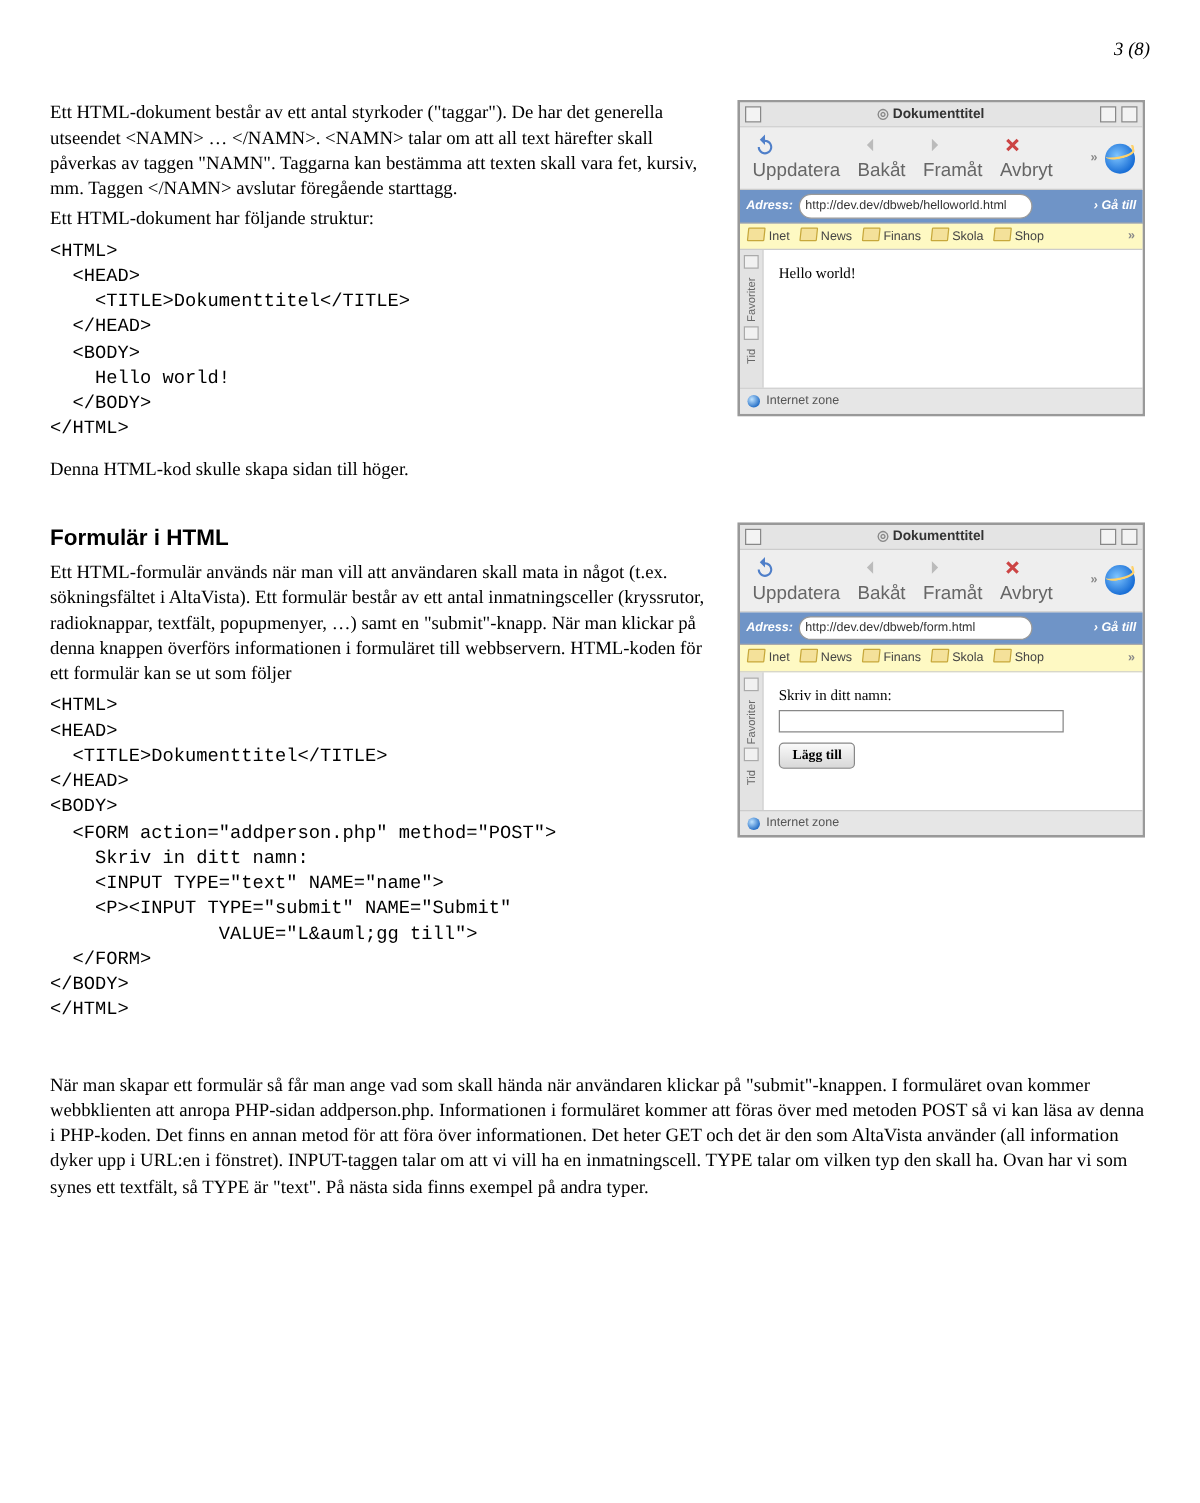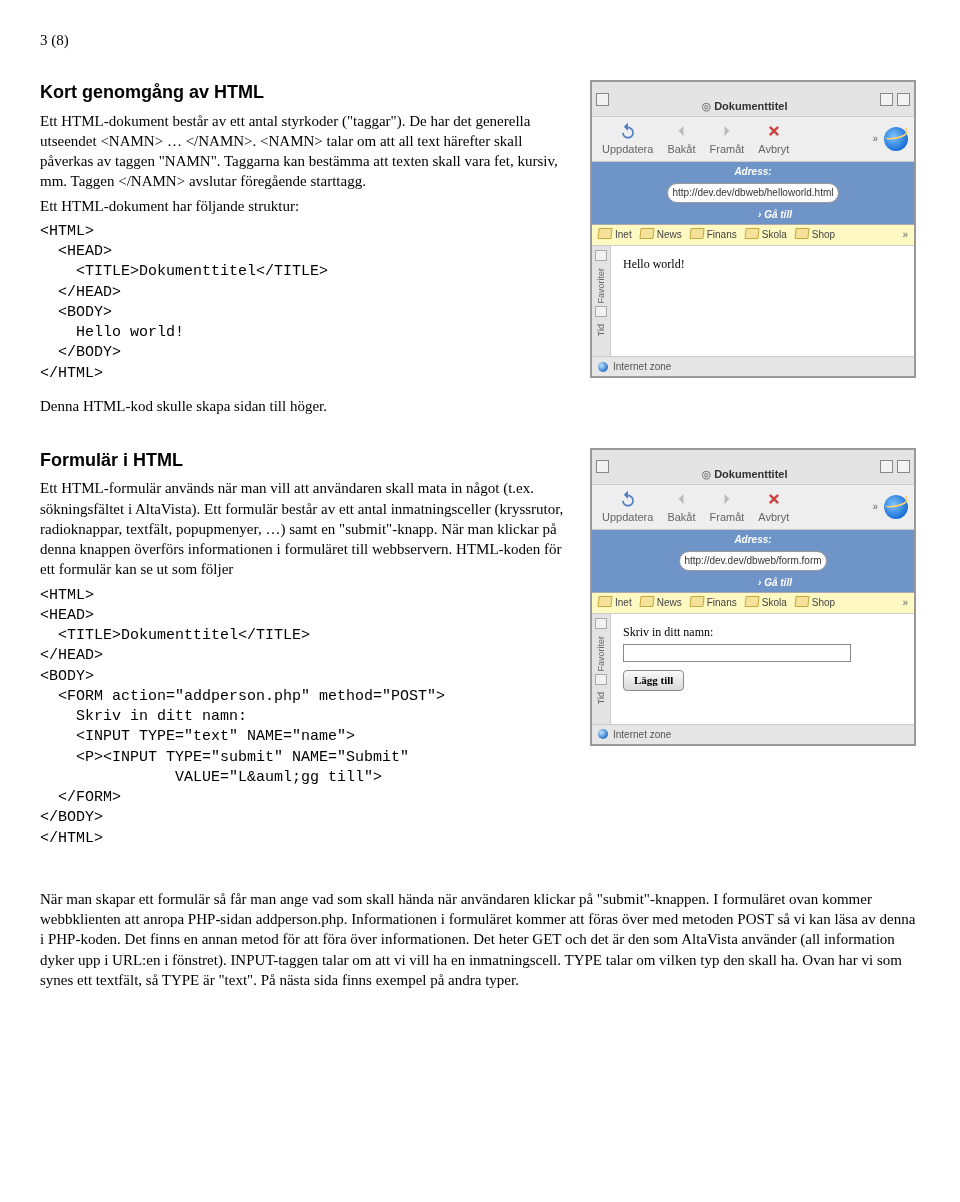--- a/index.html
+++ b/index.html
@@ -5,21 +5,21 @@
   body {
     font-family: Georgia, 'Times New Roman', serif;
     font-size: 15px;
     line-height: 1.35;
     color: #000;
     background: #fff;
     margin: 0;
     padding: 30px 40px;
     width: 880px;
   }
-  .page-num { font-size: 15px; margin-bottom: 30px; }
+  .page-num { text-align: right; font-size: 15px; margin-bottom: 30px; font-style: italic; }
   h2 { font-family: Arial, Helvetica, sans-serif; font-weight: bold; font-size: 18px; margin: 0 0 6px 0; }
   .section { margin-bottom: 28px; }
   .row { display: flex; gap: 18px; align-items: flex-start; }
   .text-col { flex: 1; }
   .img-col { width: 330px; flex-shrink: 0; }
   p { margin: 0 0 4px 0; }
   pre.code {
     font-family: Liberation Mono, monospace;
     font-size: 15px;
     white-space: pre;
@@ -39,34 +39,34 @@
   }
   .b-titlebar {
     background: #e4e4e4;
     padding: 2px 4px;
     display: flex;
     align-items: center;
     gap: 4px;
     border-bottom: 1px solid #ccc;
   }
   .b-titlebar .sq { width:11px; height:11px; border:1px solid #888; background:#f3f3f3; }
-  .b-titlebar .title { flex:1; text-align:center; font-weight:bold; font-size:11px;margin-top:15px; }
+  .b-titlebar .title { flex:1; text-align:center; font-weight:bold; font-size:11px; }
   .b-titlebar .title::before { content:"◎ "; color:#888; }
   .b-toolbar {
     display:flex; align-items:center; padding:4px 6px; gap:6px;
     background:#eee; border-bottom:1px solid #ccc;
   }
-  .tbtn { display:flex; flex-direction:column; align-items:center; font-size:11px; color:#666; gap:1px; padding:0 4px;}
+  .tbtn { display:flex; flex-direction:column; align-items:flex-start; font-size:15px; color:#666; gap:1px; padding:0 4px;}
   .tbtn svg { width:20px; height:20px; }
   .b-toolbar .spacer { flex:1; }
   .ie-logo { width:24px; height:24px; background: radial-gradient(circle at 40% 40%, #7fc5ff, #1a6fd6 70%); border-radius:50%; position:relative; }
   .ie-logo::after { content:''; position:absolute; inset:3px 0 auto 0; height:7px; border:2px solid #ffd26b; border-top:none; border-left:none; border-radius:0 0 50% 50%; transform:rotate(-12deg);}
   .b-address {
     display:flex; align-items:center; padding:3px 5px; gap:5px;
-    background:#6f94c7; color:#fff; border-bottom:1px solid #aaa;flex-direction:column;
+    background:#6f94c7; color:#fff; border-bottom:1px solid #aaa;
   }
   .b-address .lbl { font-weight:bold; font-style:italic; }
   .b-address .url {
     flex:1; background:#fff; color:#333; border:1px solid #999; border-radius:10px;
     padding:2px 4px; font-family:Arial; font-size:10px;
   }
   .b-address .go { font-weight:bold; font-style:italic;margin-left:44px; }
   .b-address .go::before { content:"› "; }
   .b-bookmarks {
     display:flex; align-items:center; padding:3px 6px; gap:8px;
@@ -97,21 +97,20 @@
     background: radial-gradient(circle at 35% 35%, #bfe3ff, #2b73c8 70%); }
 </style>
 </head>
 <body>
 
 <div class="page-num">3 (8)</div>
 
 <div class="section">
   <div class="row">
     <div class="text-col">
-      <h2>Kort genomgång av HTML</h2>
       <p>Ett HTML-dokument består av ett antal styrkoder ("taggar"). De har det generella utseendet &lt;NAMN&gt; … &lt;/NAMN&gt;. &lt;NAMN&gt; talar om att all text härefter skall påverkas av taggen "NAMN". Taggarna kan bestämma att texten skall vara fet, kursiv, mm. Taggen &lt;/NAMN&gt; avslutar föregående starttagg.</p>
       <p>Ett HTML-dokument har följande struktur:</p>
       <pre class="code">&lt;HTML&gt;
   &lt;HEAD&gt;
     &lt;TITLE&gt;Dokumenttitel&lt;/TITLE&gt;
   &lt;/HEAD&gt;
   &lt;BODY&gt;
     Hello world!
   &lt;/BODY&gt;
 &lt;/HTML&gt;</pre>
@@ -239,21 +238,21 @@
                 <path fill="#c44" d="M7 7L17 17M17 7L7 17" stroke="#c44" stroke-width="3"></path>
               </svg>
             <span>Avbryt</span>
           </div>
           <div class="spacer"></div>
           <div style="color:#888;font-weight:bold">»</div>
           <div class="ie-logo"></div>
         </div>
         <div class="b-address">
           <span class="lbl">Adress:</span>
-          <span class="url">http://dev.dev/dbweb/form.form</span>
+          <span class="url">http://dev.dev/dbweb/form.html</span>
           <span class="go">Gå till</span>
         </div>
         <div class="b-bookmarks">
           <span class="bkm">Inet</span>
           <span class="bkm">News</span>
           <span class="bkm">Finans</span>
           <span class="bkm">Skola</span>
           <span class="bkm">Shop</span>
           <span class="chev">»</span>
         </div>

